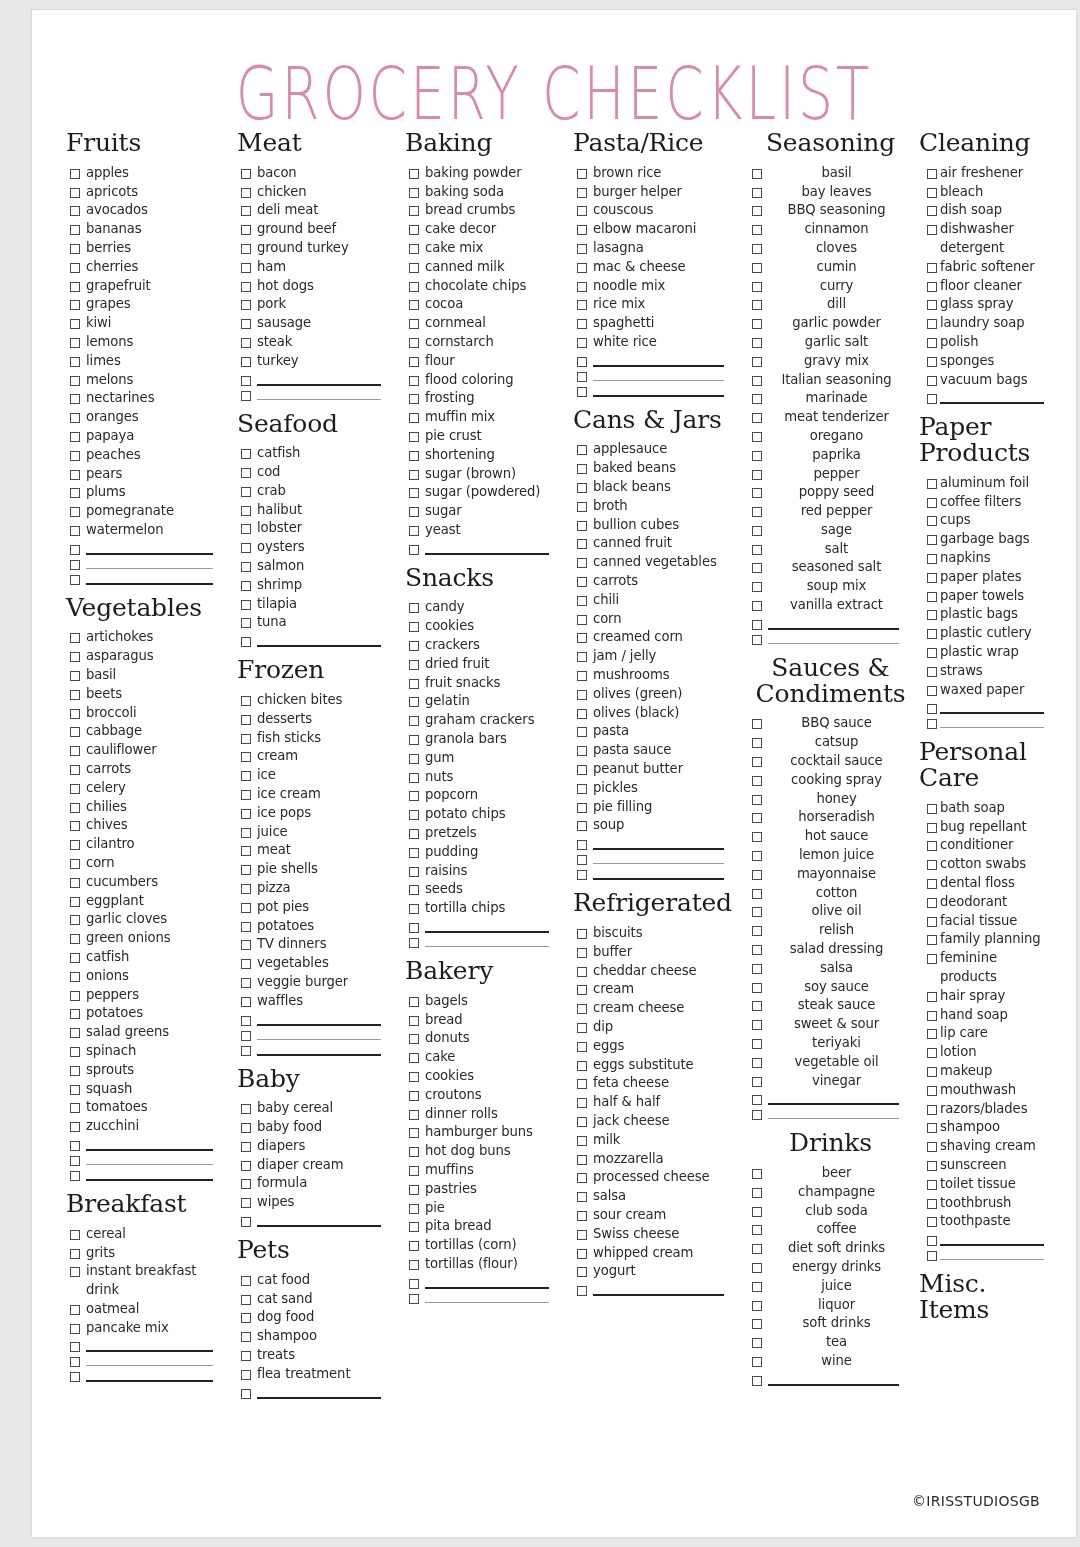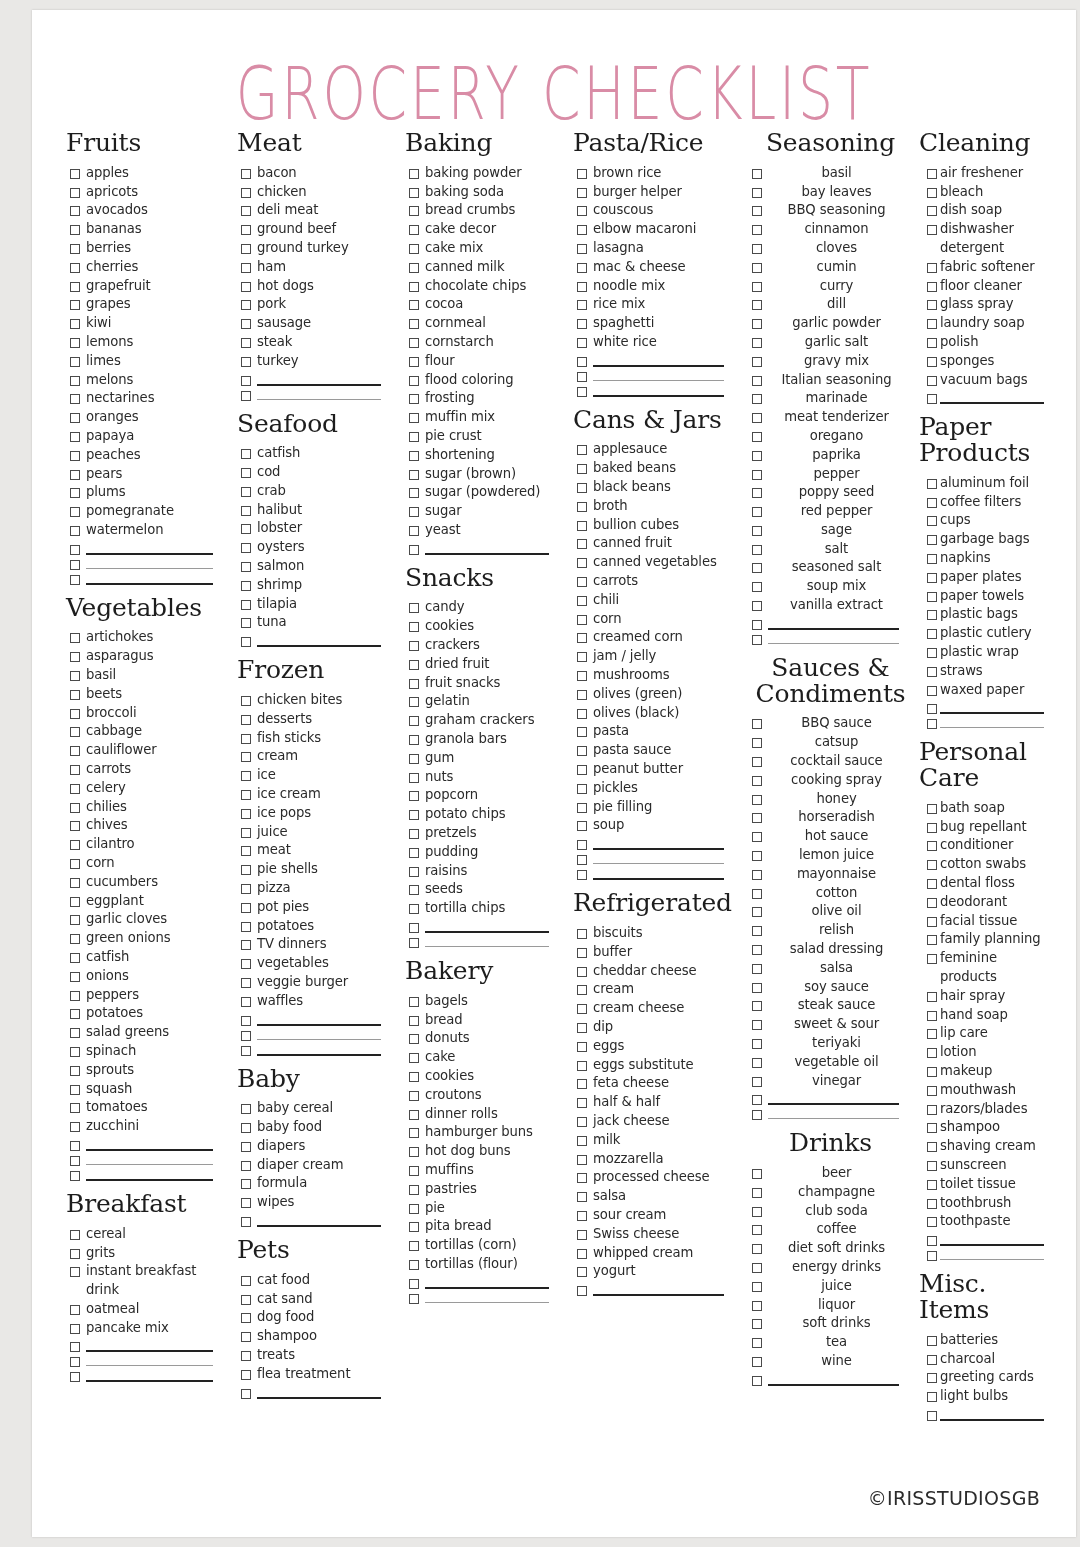--- a/index.html
+++ b/index.html
@@ -99,21 +99,21 @@
     border-bottom: 2px solid #222;
     margin-top: 2px;
     margin-right: 6px;
   }
   .blank-rule.faint { border-bottom-color: #9a9a9a; border-bottom-width: 1.5px; }
 
   #footer {
     position: absolute;
     right: 36px;
     bottom: 28px;
-    font-size: 19px;
+    font-size: 14px;
     letter-spacing: 0.3px;
     color: #2b2b2b;
     font-family: "DejaVu Sans", sans-serif;
   }
 </style>
 </head>
 <body>
 
 <div id="sheet">
 
@@ -1598,41 +1598,19 @@
               <span class="blank-rule"></span>
             </li>
             <li class="item">
               <span class="checkbox"></span>
               <span class="blank-rule faint"></span>
             </li>
           </ul>
         </div>
         <div class="section">
           <div class="section-title">Misc. Items</div>
-          <ul class="items">
-            <li class="item">
-              <span class="checkbox"></span>
-              <span class="item-label">batteries</span>
-            </li>
-            <li class="item">
-              <span class="checkbox"></span>
-              <span class="item-label">charcoal</span>
-            </li>
-            <li class="item">
-              <span class="checkbox"></span>
-              <span class="item-label">greeting cards</span>
-            </li>
-            <li class="item">
-              <span class="checkbox"></span>
-              <span class="item-label">light bulbs</span>
-            </li>
-            <li class="item">
-              <span class="checkbox"></span>
-              <span class="blank-rule"></span>
-            </li>
-          </ul>
         </div>
       </div>
     </div>
 
   <div id="footer">©IRISSTUDIOSGB</div>
 
 </div>
 
 </body></html>

